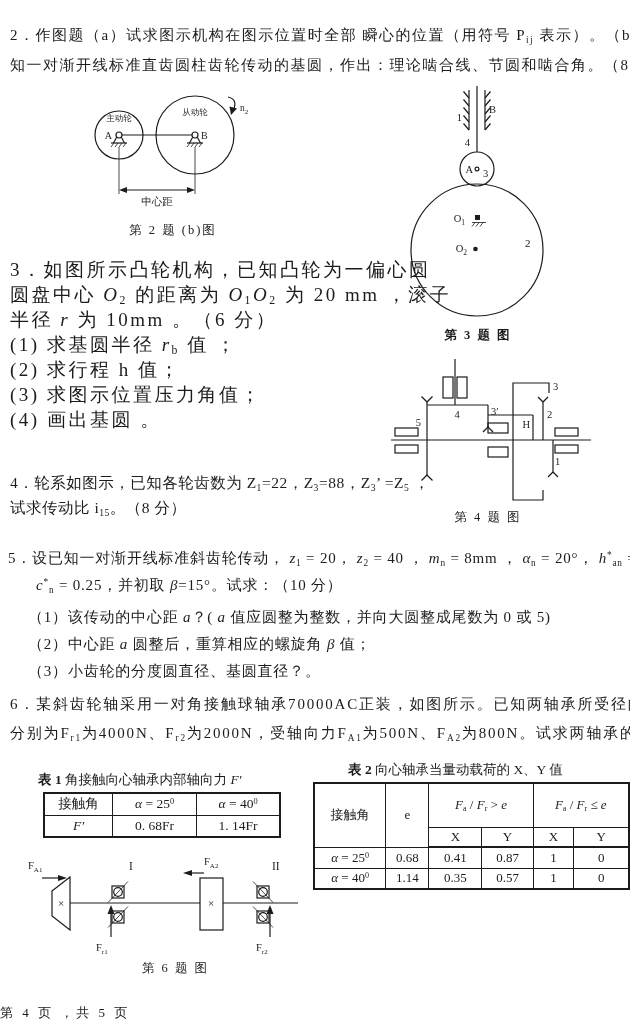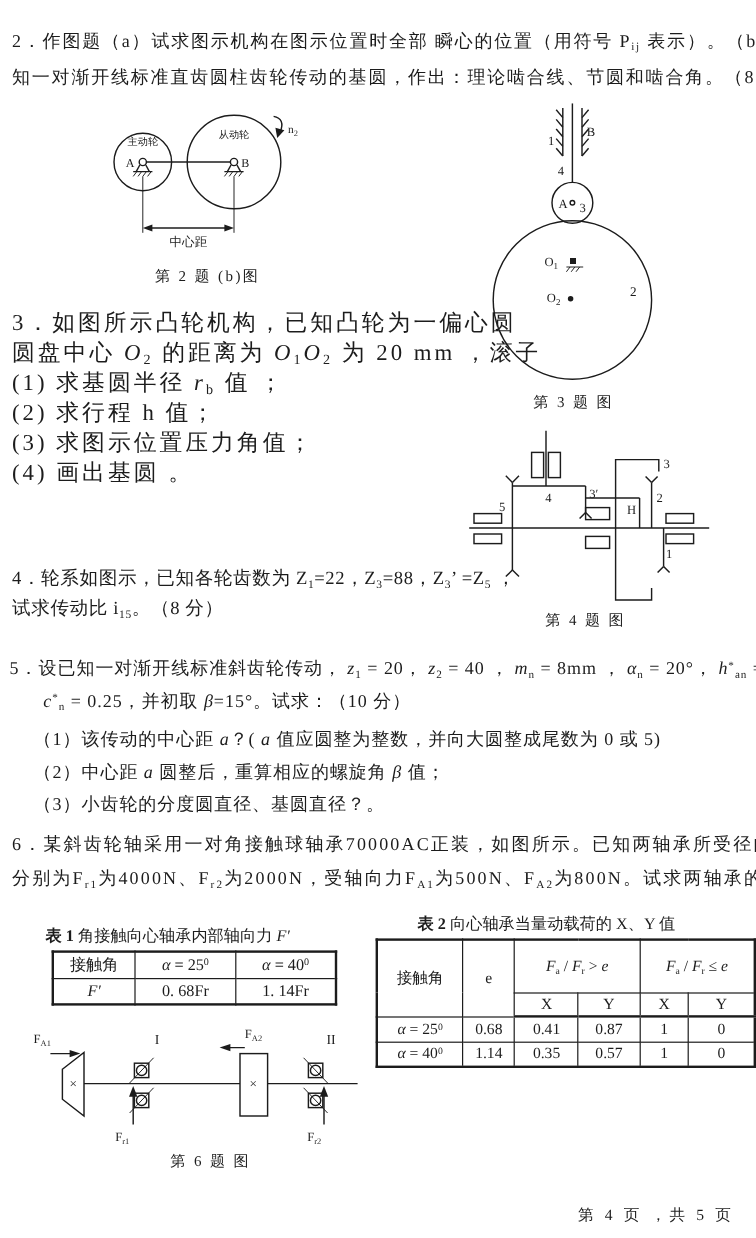--- a/index.html
+++ b/index.html
@@ -29,21 +29,21 @@
     font-weight:normal;font-size:13.5px;padding:0;overflow:hidden;}
   #t2 td,#t2 th{font-size:13px;}
   #t2 .hsep{border-bottom:2px solid #1c1c1c;}
   svg{display:block;}
   svg line,svg circle,svg path,svg polyline,svg polygon,svg rect{
     stroke:#1c1c1c;stroke-width:1.2;fill:none;}
   svg .thin{stroke-width:0.8;}
   svg .fill{fill:#1c1c1c;stroke:none;}
   svg .wfill{fill:#ffffff;}
   svg text{stroke:none;fill:#1c1c1c;font-family:"Liberation Serif","DejaVu Serif",serif;}
-  .footer{left:0;top:1004px;width:612px;text-align:right;font-size:13px;letter-spacing:3px;}
+  .footer{left:0;top:1004px;width:612px;text-align:left;font-size:13px;letter-spacing:3px;}
 </style>
 </head>
 <body>
 
 <div id="page">
 
   <div class="abs q2">
     <div class="line">2．作图题（a）试求图示机构在图示位置时全部 瞬心的位置（用符号 P<sub>ij</sub> 表示）。（b）已</div>
     <div class="line">知一对渐开线标准直齿圆柱齿轮传动的基圆，作出：理论啮合线、节圆和啮合角。（8 分）</div>
   </div>
@@ -121,25 +121,26 @@
       <rect x="77" y="129" width="5" height="5" class="fill"></rect>
       <line x1="74" y1="136.5" x2="88" y2="136.5" class="thin"></line>
       <line class="thin" x1="77" y1="136.5" x2="74" y2="140.5"></line>
       <line class="thin" x1="81" y1="136.5" x2="78" y2="140.5"></line>
       <line class="thin" x1="85" y1="136.5" x2="82" y2="140.5"></line>
     </g>
     <text x="69" y="166" text-anchor="end" font-size="10.5"><tspan>O</tspan><tspan dy="2.5" font-size="7.5">2</tspan></text>
     <circle cx="77.5" cy="163" r="2.3" class="fill"></circle>
     <text x="127" y="161" font-size="11">2</text>
   </svg>
-  <div class="abs caption" style="left:418px;top:327px;width:120px;">第 3 题  图</div>
+  <div class="abs caption" style="left:418px;top:327px;width:120px;font-weight:bold;">第 3 题  图</div>
 
   <div class="abs q3">
     <div class="line">3．如图所示凸轮机构，已知凸轮为一偏心圆</div>
     <div class="line">圆盘中心 <span style="font-style: italic;">O</span><sub>2</sub> 的距离为 <span style="font-style: italic;">O</span><sub>1</sub><span style="font-style: italic;">O</span><sub>2</sub> 为 20 mm ，滚子</div>
+    <div class="line">半径 <span style="font-style: italic;">r</span> 为 10mm 。（6 分）</div>
     <div class="line">(1) 求基圆半径 <span style="font-style: italic;">r</span><sub>b</sub> 值 ；</div>
     <div class="line">(2) 求行程 h  值；</div>
     <div class="line">(3) 求图示位置压力角值；</div>
     <div class="line">(4) 画出基圆 。</div>
   </div>
 
   <div class="abs q4">
     <div class="line">4．轮系如图示，已知各轮齿数为 Z<sub>1</sub>=22，Z<sub>3</sub>=88，Z<sub>3</sub>’ =Z<sub>5</sub> ，</div>
     <div class="line">试求传动比 i<sub>15</sub>。（8 分）</div>
   </div>

